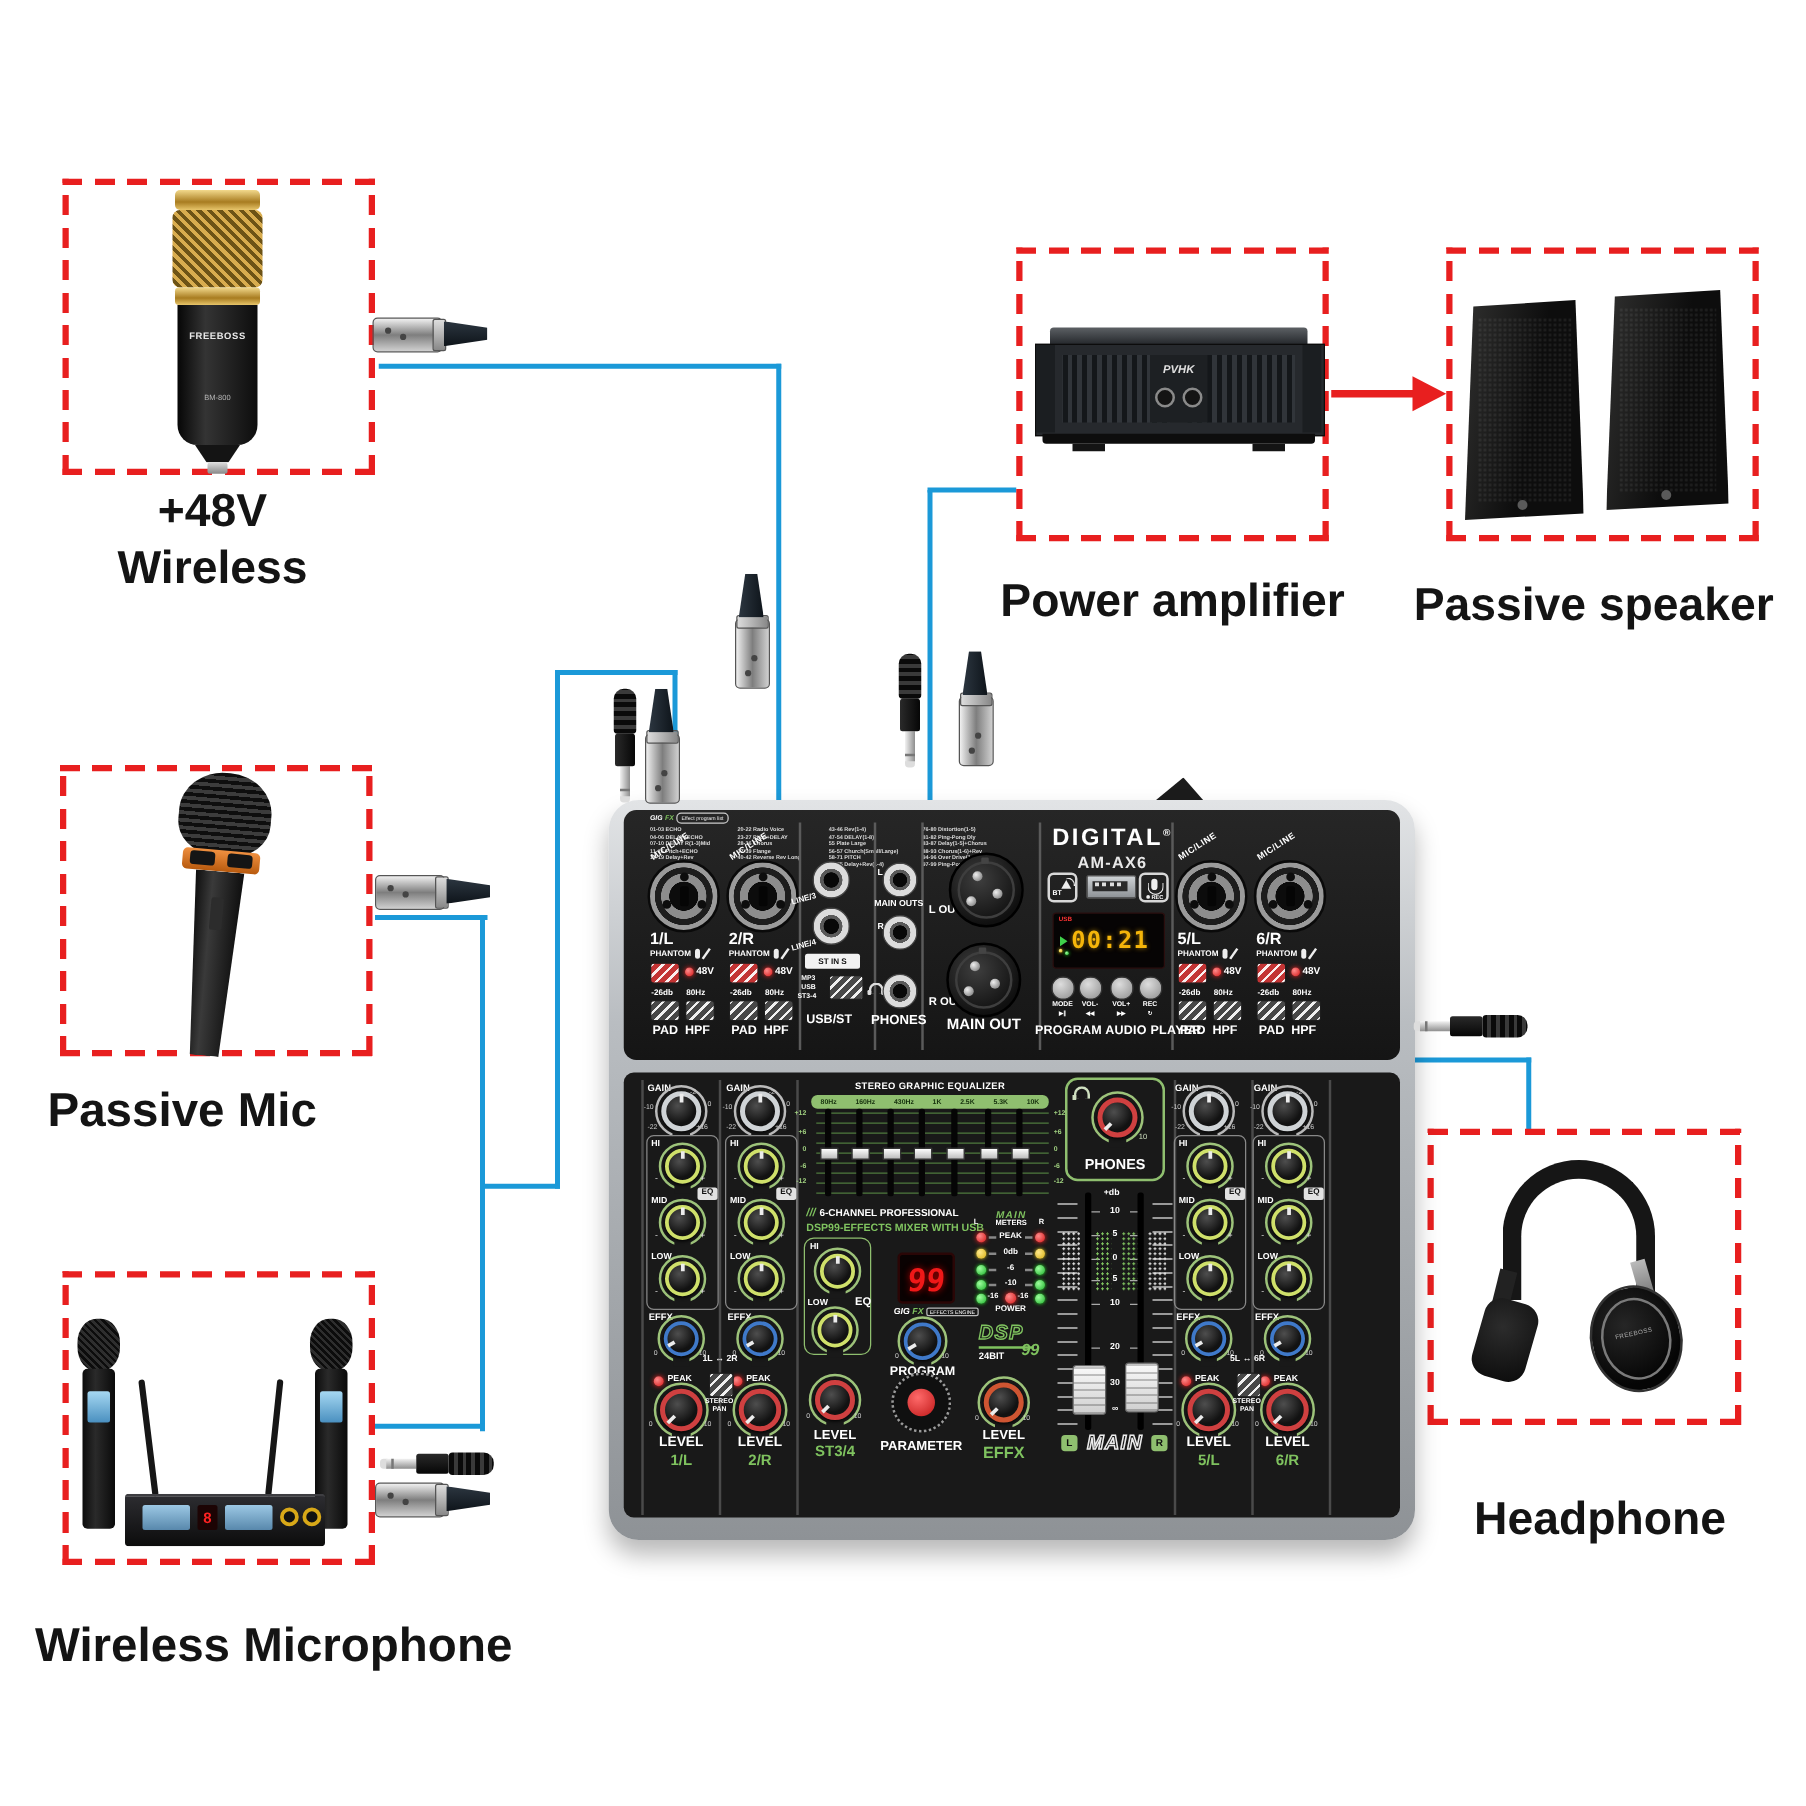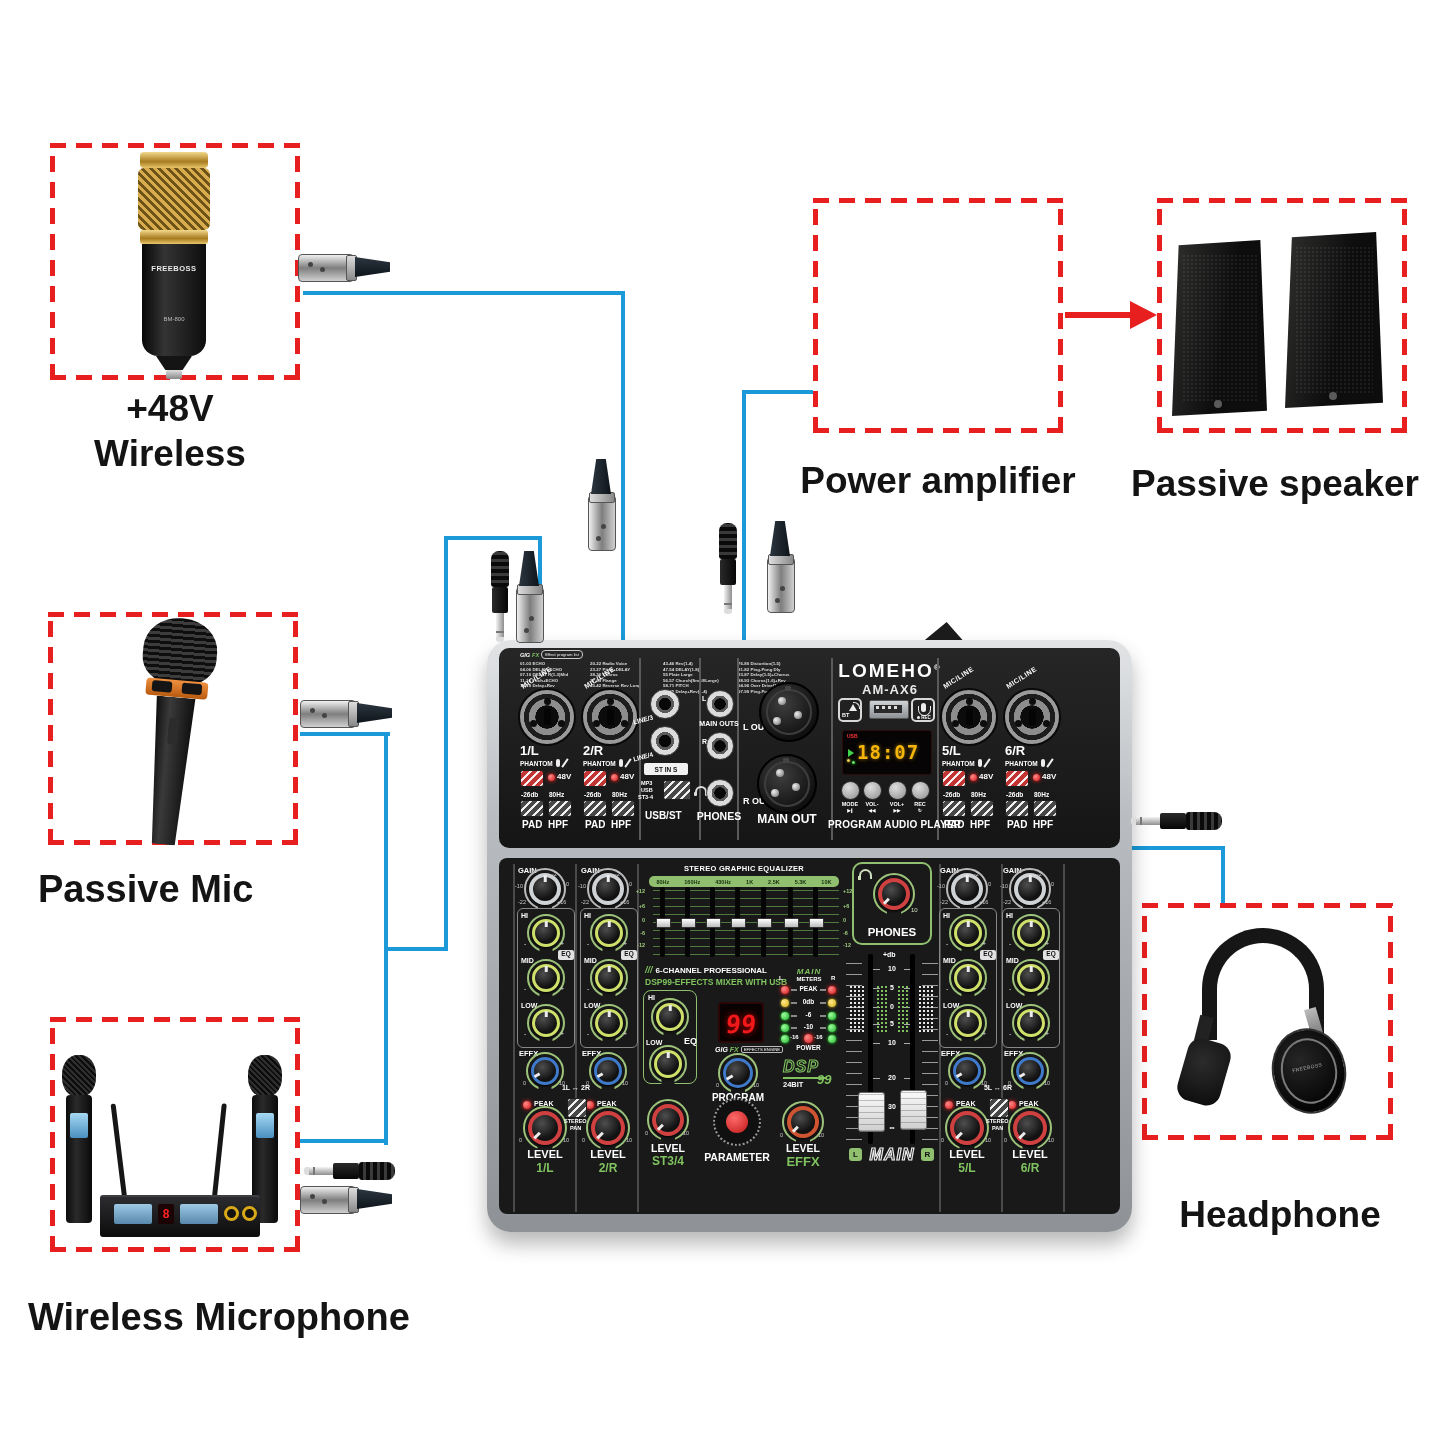--- a/index.html
+++ b/index.html
@@ -119,20 +119,35 @@
       <div class="abs" style="left:14px;top:9px;width:38px;height:20px;border-radius:2px;background:linear-gradient(180deg,#9cc8e4,#5888ac);"></div>
       <div class="abs" style="left:58px;top:9px;width:16px;height:20px;border-radius:2px;background:#1c0404;">
         <span class="t" style="left:0;top:3px;width:16px;text-align:center;font-size:12px;font-weight:700;color:#f22;">8</span>
       </div>
       <div class="abs" style="left:80px;top:9px;width:38px;height:20px;border-radius:2px;background:linear-gradient(180deg,#9cc8e4,#5888ac);"></div>
       <div class="abs" style="left:124px;top:11px;width:15px;height:15px;border-radius:50%;border:3px solid #d8a818;background:#111;box-sizing:border-box;"></div>
       <div class="abs" style="left:142px;top:11px;width:15px;height:15px;border-radius:50%;border:3px solid #d8a818;background:#111;box-sizing:border-box;"></div>
     </div>
   </div>
 
+  <div class="abs" style="left:828px;top:262px;width:230px;height:104px;">
+    <div class="abs" style="left:12px;top:0;width:206px;height:14px;background:linear-gradient(180deg,#5c6064,#23262a);border-radius:3px 3px 0 0;"></div>
+    <div class="abs" style="left:0;top:13px;width:230px;height:72px;background:#26292d;border:1px solid #0c0c0c;"></div>
+    <div class="abs" style="left:1px;top:14px;width:15px;height:70px;background:#1b1e21;"></div>
+    <div class="abs" style="left:214px;top:14px;width:15px;height:70px;background:#1b1e21;"></div>
+    <div class="abs" style="left:22px;top:22px;width:86px;height:54px;background:repeating-linear-gradient(90deg,#14171a 0 4px,#31353a 4px 8px);"></div>
+    <div class="abs" style="left:122px;top:22px;width:86px;height:54px;background:repeating-linear-gradient(90deg,#14171a 0 4px,#31353a 4px 8px);"></div>
+    <div class="abs" style="left:92px;top:22px;width:46px;height:54px;background:#1d2023;"></div>
+    <div class="t" style="left:92px;top:28px;width:46px;text-align:center;font-size:9px;font-weight:800;font-style:italic;color:#e0e0e0;">PVHK</div>
+    <div class="abs" style="left:96px;top:48px;width:16px;height:16px;border-radius:50%;border:2px solid #8a8a8a;background:#141414;box-sizing:border-box;"></div>
+    <div class="abs" style="left:118px;top:48px;width:16px;height:16px;border-radius:50%;border:2px solid #8a8a8a;background:#141414;box-sizing:border-box;"></div>
+    <div class="abs" style="left:6px;top:85px;width:218px;height:8px;background:#0d0d0d;border-radius:0 0 3px 3px;"></div>
+    <div class="abs" style="left:30px;top:93px;width:26px;height:6px;background:#141414;"></div>
+    <div class="abs" style="left:174px;top:93px;width:26px;height:6px;background:#141414;"></div>
+  </div>
 
   <div class="abs" style="left:1170px;top:228px;width:225px;height:190px;">
     <div class="abs" style="left:2px;top:12px;width:95px;height:176px;background:linear-gradient(100deg,#30302f,#0d0d0d 55%);clip-path:polygon(7% 3%,93% 0,100% 97%,0 100%);">
       <div class="abs dots" style="left:10px;top:14px;width:75px;height:148px;background-image:radial-gradient(rgba(255,255,255,.07) 1px,transparent 1.4px);background-size:4px 4px;"></div>
       <div class="abs" style="left:42px;top:160px;width:8px;height:8px;border-radius:50%;background:#5a5a5a;"></div>
     </div>
     <div class="abs" style="left:115px;top:4px;width:98px;height:176px;background:linear-gradient(100deg,#30302f,#0d0d0d 55%);clip-path:polygon(7% 3%,93% 0,100% 97%,0 100%);">
       <div class="abs dots" style="left:10px;top:14px;width:78px;height:148px;background-image:radial-gradient(rgba(255,255,255,.07) 1px,transparent 1.4px);background-size:4px 4px;"></div>
       <div class="abs" style="left:44px;top:160px;width:8px;height:8px;border-radius:50%;background:#5a5a5a;"></div>
     </div>
@@ -148,21 +163,21 @@
       <div class="t" style="left:6px;top:34px;width:56px;text-align:center;font-size:5px;color:#aaa;letter-spacing:.4px;">FREEBOSS</div>
     </div>
   </div>
 
   <div class="abs" style="left:920px;top:622px;width:46px;height:22px;background:#1c1c1c;clip-path:polygon(0 100%,100% 100%,58% 0);"></div>
 
   <div class="mixer" id="mixerRoot">
     <div class="tpanel"></div>
     <div class="cpanel"></div>
     <div class="t" style="left:348px;top:20px;width:110px;text-align:center;font-size:19px;font-weight:700;letter-spacing:2px;color:#fff;">
-      <span>LOMEHO</span><span style="font-size:8px;vertical-align:super;">®</span>
+      <span>DIGITAL</span><span style="font-size:8px;vertical-align:super;">®</span>
     </div>
     <div class="t" style="left:348px;top:42px;width:110px;text-align:center;font-size:13px;font-weight:700;letter-spacing:1px;color:#e8e8e8;">AM-AX6</div>
   <div style="position: absolute; left: 33px; top: 10px; width: 290px; height: 52px;">
         <div style="position: absolute; left: 0px; top: 0px; height: 9px; display: flex; align-items: center; gap: 2px;">
           <div style="left: 0px; top: 0px; font-size: 5.5px; white-space: nowrap; color: rgb(255, 255, 255); position: static; font-weight: 800; font-style: italic;">GIG</div>
           <div style="left: 0px; top: 0px; font-size: 5.5px; white-space: nowrap; position: static; font-weight: 800; font-style: italic; color: rgb(127, 194, 95);">FX</div>
           <div style="position: static; border: 1px solid rgb(204, 204, 204); border-radius: 4px; padding: 0px 3px; height: 7px; display: flex; align-items: center;">
             <div style="left: 0px; top: 0px; font-size: 4.2px; white-space: nowrap; position: static; color: rgb(238, 238, 238);">Effect program list</div>
           </div>
         </div>
@@ -336,21 +351,21 @@
         <div style="position: absolute; left: 1px; top: 15px; width: 20px; display: flex; align-items: center; gap: 1px; justify-content: center;">
           <div style="position: static; width: 3px; height: 3px; border-radius: 50%; background: rgb(238, 238, 238);"></div>
           <div style="left: 0px; top: 0px; font-size: 4.5px; white-space: nowrap; color: rgb(255, 255, 255); position: static; font-weight: 800;">REC</div>
         </div>
       </div>
       <div style="position: absolute; left: 355px; top: 90px; width: 88px; height: 43px; background: rgb(6, 4, 4); border-radius: 3px; border: 1px solid rgb(42, 14, 14);">
         <div style="position: absolute; left: 4px; top: 2px; font-size: 5px; white-space: nowrap; color: rgb(255, 51, 51); font-weight: 800;">USB</div>
         <div style="position: absolute; left: 5px; top: 18px; width: 0px; height: 0px; border-top: 4px solid transparent; border-bottom: 4px solid transparent; border-left: 6px solid rgb(63, 210, 74);"></div>
         <div class="led y" style="position: absolute; left: 4px; top: 28px; width: 3px; height: 3px;"></div>
         <div class="led g" style="position: absolute; left: 9px; top: 30px; width: 3px; height: 3px;"></div>
-        <div style="position: absolute; left: 14px; top: 10px; font-size: 19px; white-space: nowrap; font-family: &quot;DejaVu Sans Mono&quot;, monospace; font-weight: 800; color: rgb(245, 181, 10); letter-spacing: 1px; text-shadow: rgba(245, 181, 10, 0.6) 0px 0px 4px;">18:07</div>
+        <div style="position: absolute; left: 14px; top: 10px; font-size: 19px; white-space: nowrap; font-family: &quot;DejaVu Sans Mono&quot;, monospace; font-weight: 800; color: rgb(245, 181, 10); letter-spacing: 1px; text-shadow: rgba(245, 181, 10, 0.6) 0px 0px 4px;">00:21</div>
       </div>
       <div style="position: absolute; left: 354px; top: 141px; width: 17px; height: 17px; border-radius: 50%; background: radial-gradient(circle at 38% 32%, rgb(221, 221, 221), rgb(142, 142, 142)); border: 1px solid rgb(51, 51, 51);"></div>
       <div style="position: absolute; left: 351px; top: 161px; font-size: 5.5px; white-space: nowrap; color: rgb(255, 255, 255); font-weight: 800; width: 24px; text-align: center;">MODE</div>
       <div style="position: absolute; left: 351px; top: 168px; font-size: 4.5px; white-space: nowrap; color: rgb(255, 255, 255); font-weight: 700; width: 24px; text-align: center;">▶∥</div>
       <div style="position: absolute; left: 376px; top: 141px; width: 17px; height: 17px; border-radius: 50%; background: radial-gradient(circle at 38% 32%, rgb(221, 221, 221), rgb(142, 142, 142)); border: 1px solid rgb(51, 51, 51);"></div>
       <div style="position: absolute; left: 373px; top: 161px; font-size: 5.5px; white-space: nowrap; color: rgb(255, 255, 255); font-weight: 800; width: 24px; text-align: center;">VOL-</div>
       <div style="position: absolute; left: 373px; top: 168px; font-size: 4.5px; white-space: nowrap; color: rgb(255, 255, 255); font-weight: 700; width: 24px; text-align: center;">◀◀</div>
       <div style="position: absolute; left: 401px; top: 141px; width: 17px; height: 17px; border-radius: 50%; background: radial-gradient(circle at 38% 32%, rgb(221, 221, 221), rgb(142, 142, 142)); border: 1px solid rgb(51, 51, 51);"></div>
       <div style="position: absolute; left: 398px; top: 161px; font-size: 5.5px; white-space: nowrap; color: rgb(255, 255, 255); font-weight: 800; width: 24px; text-align: center;">VOL+</div>
       <div style="position: absolute; left: 398px; top: 168px; font-size: 4.5px; white-space: nowrap; color: rgb(255, 255, 255); font-weight: 700; width: 24px; text-align: center;">▶▶</div>

